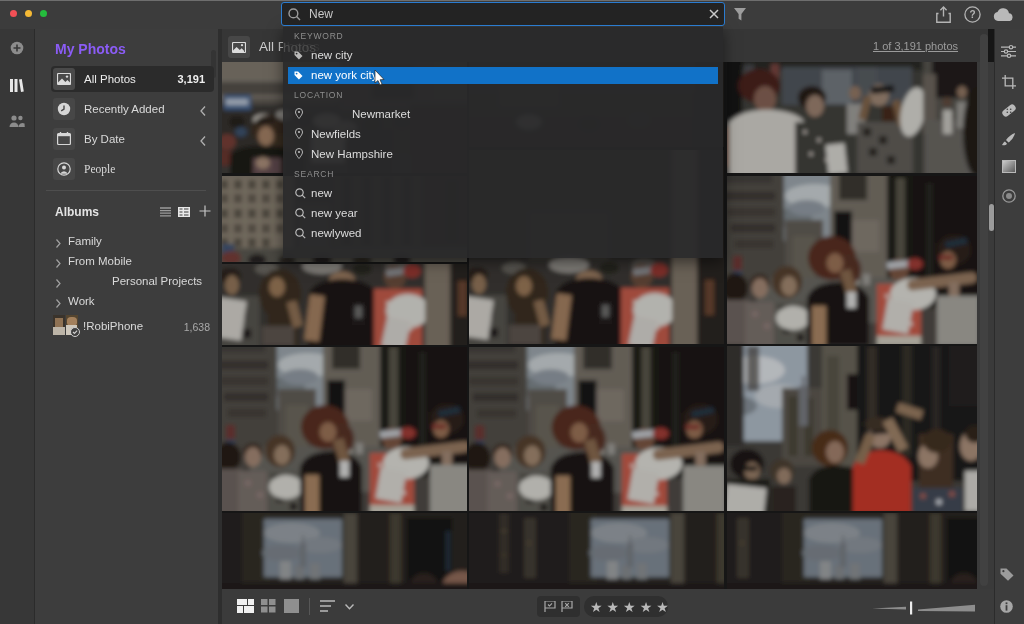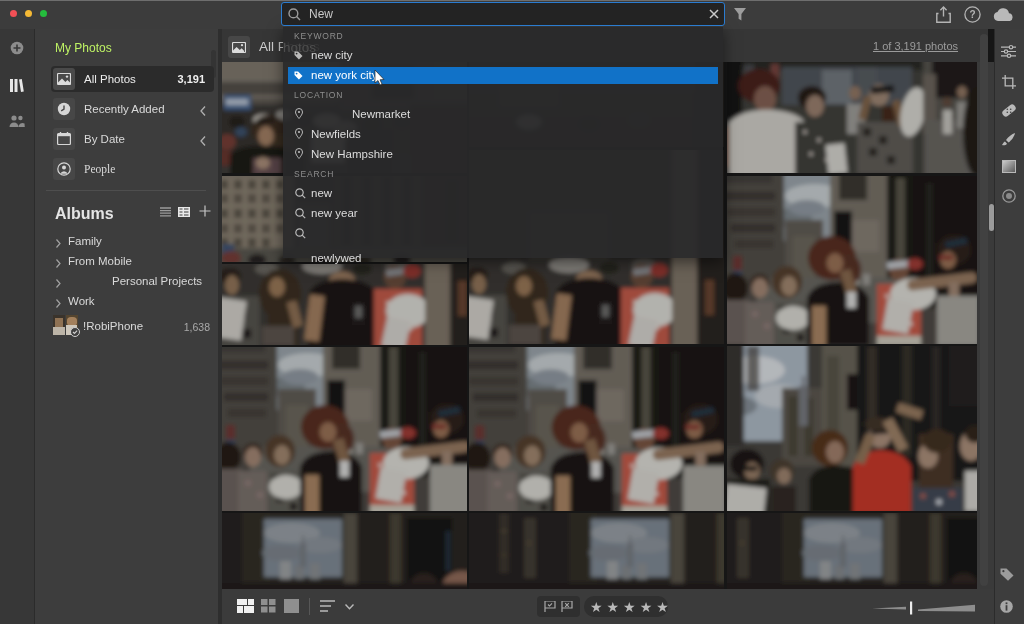--- a/index.html
+++ b/index.html
@@ -50,21 +50,21 @@
     <circle cx="5" cy="3" r="2.6" fill="#8c8c8c"></circle>
     <path d="M0.5 12 a4.5 4.5 0 0 1 9 0 z" fill="#8c8c8c"></path>
     <circle cx="11.4" cy="3" r="2.2" fill="#8c8c8c"></circle>
     <path d="M9.5 12 a4 4 0 0 1 6 -3.4 l0.3 3.4 z" fill="#8c8c8c"></path>
   </svg>
 
   <div class="abs" style="left:34px;top:29px;width:184px;height:595px;background:#3d3d3d;border-left:1px solid #2b2b2b;"></div>
   <div class="abs" style="left:218px;top:29px;width:4px;height:595px;background:#2e2e2e;"></div>
   <div class="abs" style="left:211px;top:50px;width:5px;height:28px;background:#343434;border-radius:3px;"></div>
 
-  <div class="abs" style="left:55px;top:41px;color:#bef264;font-size:12px;font-weight:normal;">My Photos</div>
+  <div class="abs" style="left:55px;top:41px;color:#8b5cf6;font-size:14px;font-weight:bold;">My Photos</div>
 
   <div class="abs" style="left:51px;top:66px;width:163px;height:26px;background:#2b2b2b;border-radius:4px;"></div>
   <div class="abs" style="left:53px;top:68px;width:22px;height:22px;background:#4a4a4a;border-radius:3px;"></div>
   <svg class="abs" style="left:57px;top:73px;" width="14" height="12" viewBox="0 0 14 12">
     <rect x="0.5" y="0.5" width="13" height="11" rx="1" fill="none" stroke="#dcdcdc" stroke-width="1.2"></rect>
     <circle cx="10" cy="3.6" r="1.2" fill="#dcdcdc"></circle>
     <path d="M1 9.5 l4 -4 l3.4 3.4 l2 -2 l2.6 2.6 v2 h-12 z" fill="#dcdcdc"></path>
   </svg>
   <div class="abs" style="left:84px;top:73px;color:#ececec;font-size:11.5px;">All Photos</div>
   <div class="abs" style="left:160px;top:73px;width:45px;text-align:right;color:#f0f0f0;font-size:11px;font-weight:bold;">3,191</div>
@@ -93,21 +93,21 @@
   <div class="abs" style="left:53px;top:158px;width:22px;height:22px;background:#474747;border-radius:3px;"></div>
   <svg class="abs" style="left:57px;top:162px;" width="14" height="14" viewBox="0 0 14 14">
     <circle cx="7" cy="7" r="6.2" fill="none" stroke="#d6d6d6" stroke-width="1.2"></circle>
     <circle cx="7" cy="5.6" r="2" fill="#d6d6d6"></circle>
     <path d="M3.4 11.8 a3.8 3.8 0 0 1 7.2 0" fill="#d6d6d6"></path>
   </svg>
   <div class="abs" style="left:84px;top:163px;color:#d9d9d9;font-size:11.5px;font-family:Liberation Serif, serif;">People</div>
 
   <div class="abs" style="left:46px;top:190px;width:160px;height:1px;background:#4e4e4e;"></div>
 
-  <div class="abs" style="left:55px;top:205px;color:#e4e4e4;font-size:16px;font-weight:bold;">Albums</div>
+  <div class="abs" style="left:55px;top:205px;color:#e4e4e4;font-size:12px;font-weight:bold;">Albums</div>
   <svg class="abs" style="left:160px;top:207px;" width="11" height="10" viewBox="0 0 11 10">
     <path d="M0 1 h11 M0 3.6 h11 M0 6.2 h11 M0 8.8 h11" stroke="#9b9b9b" stroke-width="1.3"></path>
   </svg>
   <svg class="abs" style="left:178px;top:207px;" width="12" height="10" viewBox="0 0 12 10">
     <rect x="0" y="0" width="12" height="10" fill="#e8e8e8"></rect>
     <path d="M1.5 2 h3 M1.5 5 h3 M1.5 8 h3" stroke="#3d3d3d" stroke-width="1"></path>
     <path d="M6 2 h4.5 M6 5 h4.5 M6 8 h4.5" stroke="#3d3d3d" stroke-width="1"></path>
   </svg>
   <svg class="abs" style="left:199px;top:205px;" width="12" height="12" viewBox="0 0 12 12">
     <path d="M6 0.5 v11 M0.5 6 h11" stroke="#c5c5c5" stroke-width="1.2"></path>
@@ -723,15 +723,15 @@
   <div class="abs" style="left:311px;top:187px;color:#dcdcdc;font-size:11.5px;">new</div>
   <svg class="abs" style="left:295px;top:208px;" width="11" height="11" viewBox="0 0 11 11">
     <circle cx="4.5" cy="4.5" r="3.7" fill="none" stroke="#b9b9b9" stroke-width="1.2"></circle>
     <path d="M7.2 7.2 l3 3" stroke="#b9b9b9" stroke-width="1.2"></path>
   </svg>
   <div class="abs" style="left:311px;top:207px;color:#dcdcdc;font-size:11.5px;">new year</div>
   <svg class="abs" style="left:295px;top:228px;" width="11" height="11" viewBox="0 0 11 11">
     <circle cx="4.5" cy="4.5" r="3.7" fill="none" stroke="#b9b9b9" stroke-width="1.2"></circle>
     <path d="M7.2 7.2 l3 3" stroke="#b9b9b9" stroke-width="1.2"></path>
   </svg>
-  <div class="abs" style="left:311px;top:227px;color:#dcdcdc;font-size:11.5px;margin-top:25px;">newlywed</div>
+  <div class="abs" style="left:311px;top:227px;color:#dcdcdc;font-size:11.5px;">newlywed</div>
 
 </div>
 
 </body></html>

